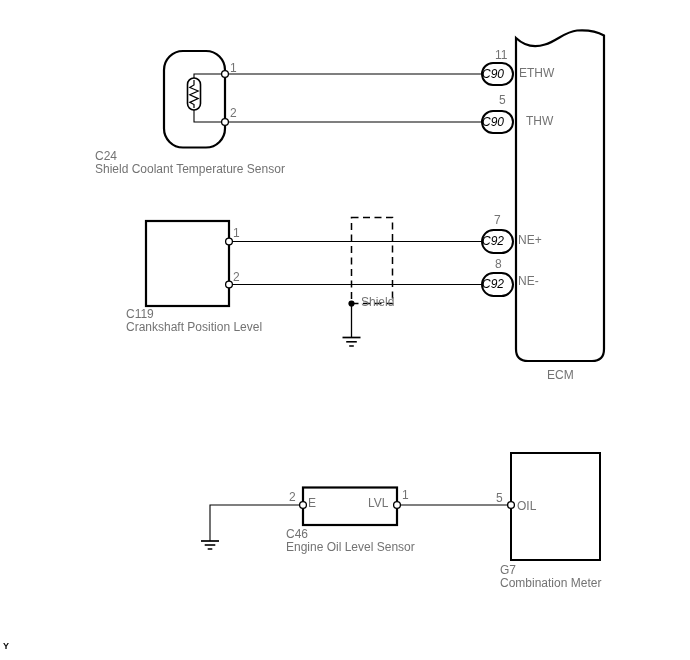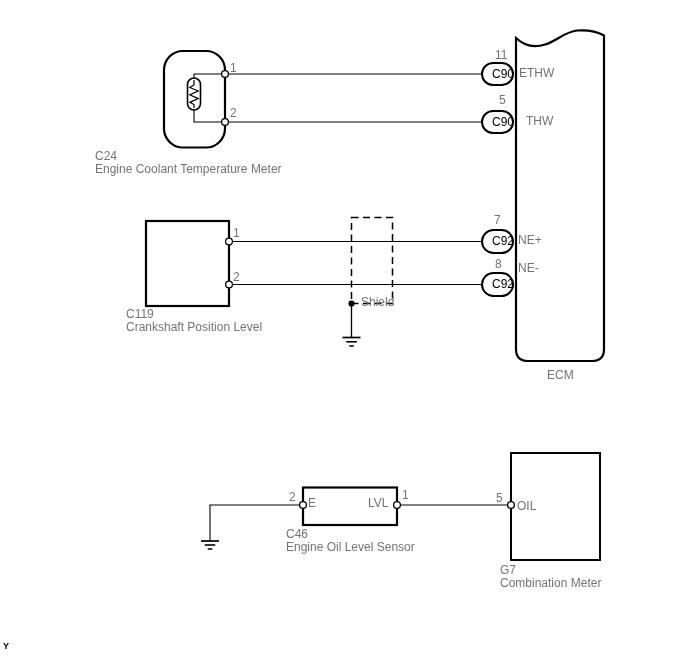--- a/index.html
+++ b/index.html
@@ -1,20 +1,20 @@
 <!DOCTYPE html>
 <html><head>
 <meta charset="utf-8">
 <style>
   html,body{margin:0;padding:0;background:#ffffff;}
   #stage{position:relative;width:690px;height:660px;background:#ffffff;overflow:hidden;
          font-family:"Liberation Sans",sans-serif;color:#000;}
   #wires{position:absolute;left:0;top:0;}
   .lbl{position:absolute;font-size:12px;line-height:12px;white-space:nowrap;color:#737373;}
-  .conn{position:absolute;width:32px;text-align:right;font-size:12px;color:#000;}
+  .conn{position:absolute;width:32px;text-align:left;font-size:12px;color:#000;font-style:italic;}
   .conn.h22{height:22px;line-height:22px;}
   .conn.h23{height:23px;line-height:23px;}
   .foot{position:absolute;font-size:9px;line-height:9px;font-weight:700;color:#000;}
 </style>
 </head>
 <body>
 
 <div id="stage">
 
   <svg id="wires" width="690" height="660" viewBox="0 0 690 660" fill="none" stroke="#000" stroke-linecap="butt">
@@ -92,37 +92,37 @@
     <g stroke-width="1.3">
       <circle cx="303" cy="505" r="3.4" fill="#fff"></circle>
       <circle cx="397" cy="505" r="3.4" fill="#fff"></circle>
       <circle cx="511" cy="505" r="3.4" fill="#fff"></circle>
     </g>
   </svg>
 
   <span class="lbl" style="left:230px;top:62px">1</span>
   <span class="lbl" style="left:230px;top:107px">2</span>
   <span class="lbl" style="left:95px;top:150px">C24</span>
-  <span class="lbl" style="left:95px;top:163px">Engine Coolant Temperature Meter</span>
+  <span class="lbl" style="left:95px;top:163px">Shield Coolant Temperature Sensor</span>
 
   <span class="lbl" style="left:495px;top:49px">11</span>
   <div class="conn h22" style="left:482px;top:63px">C90</div>
   <span class="lbl" style="left:519px;top:67px">ETHW</span>
 
   <span class="lbl" style="left:499px;top:94px">5</span>
   <div class="conn h22" style="left:482px;top:111px">C90</div>
   <span class="lbl" style="left:526px;top:115px">THW</span>
 
   <span class="lbl" style="left:494px;top:214px">7</span>
   <div class="conn h23" style="left:482px;top:230px">C92</div>
   <span class="lbl" style="left:518px;top:234px">NE+</span>
 
   <span class="lbl" style="left:495px;top:258px">8</span>
   <div class="conn h23" style="left:482px;top:273px">C92</div>
-  <span class="lbl" style="left:518px;top:262px">NE-</span>
+  <span class="lbl" style="left:518px;top:275px">NE-</span>
 
   <span class="lbl" style="left:547px;top:369px">ECM</span>
 
   <span class="lbl" style="left:233px;top:227px">1</span>
   <span class="lbl" style="left:233px;top:271px">2</span>
   <span class="lbl" style="left:126px;top:308px">C119</span>
   <span class="lbl" style="left:126px;top:321px">Crankshaft Position Level</span>
   <span class="lbl" style="left:361px;top:296px">Shield</span>
 
   <span class="lbl" style="left:289px;top:491px">2</span>

